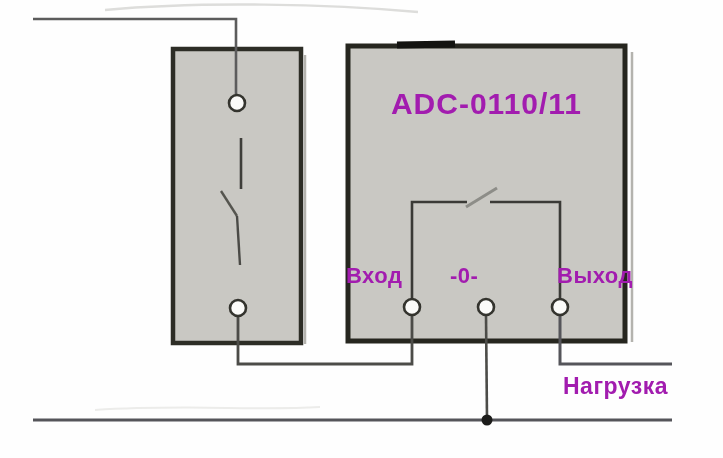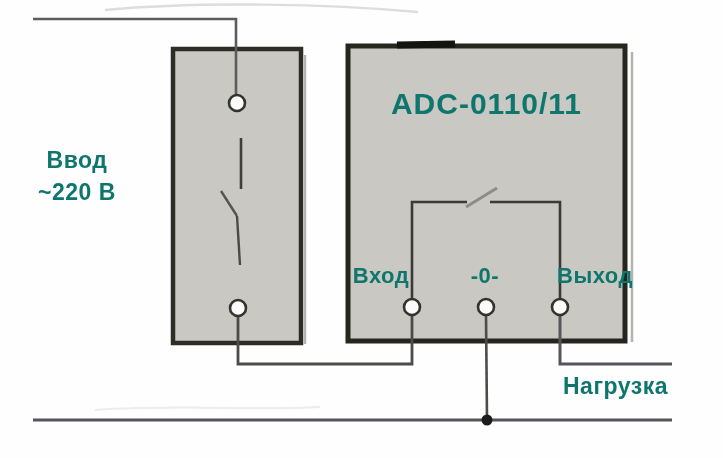--- a/index.html
+++ b/index.html
@@ -15,21 +15,21 @@
     overflow: hidden;
     font-family: "Liberation Sans", "DejaVu Sans", sans-serif;
   }
   .wiring-svg {
     position: absolute;
     left: 0;
     top: 0;
   }
   .lbl {
     position: absolute;
-    color: #0f766e;
+    color: #a21caf;
     font-weight: bold;
     white-space: pre;
     letter-spacing: 0.5px;
   }
   .lbl-source {
     left: 22px;
     top: 144px;
     width: 110px;
     text-align: center;
     font-size: 23px;
@@ -44,21 +44,20 @@
     left: 346px;
     top: 87px;
     width: 281px;
     text-align: center;
     font-size: 30px;
     letter-spacing: 1px;
   }
   .lbl-terminal {
     top: 263px;
     font-size: 22px;
-    text-align: center;
   }
   .lbl-term-input  { left: 346px; width: 70px; }
   .lbl-term-zero   { left: 450px; width: 70px; font-weight: 600; }
   .lbl-term-output { left: 557px; width: 72px; }
   .lbl-load {
     left: 563px;
     top: 373px;
     font-size: 23px;
   }
 </style>
@@ -99,21 +98,20 @@
 
     <circle cx="237" cy="103" r="8" fill="#fbfbf9" stroke="#34342e" stroke-width="2.6"></circle>
     <circle cx="238" cy="308" r="8" fill="#fbfbf9" stroke="#34342e" stroke-width="2.6"></circle>
     <circle cx="412" cy="307" r="8" fill="#fbfbf9" stroke="#34342e" stroke-width="2.6"></circle>
     <circle cx="486" cy="307" r="8" fill="#fbfbf9" stroke="#34342e" stroke-width="2.6"></circle>
     <circle cx="560" cy="307" r="8" fill="#fbfbf9" stroke="#34342e" stroke-width="2.6"></circle>
 
     <circle cx="487" cy="420" r="5.5" fill="#1c1c1a"></circle>
   </svg>
 
-  <div class="lbl lbl-source"><span>Ввод</span><br><span>~220 В</span></div>
 
 
   <div class="lbl lbl-device-title">ADC-0110/11</div>
 
   <div class="lbl lbl-terminal lbl-term-input">Вход</div>
 
   <div class="lbl lbl-terminal lbl-term-zero">-0-</div>
 
   <div class="lbl lbl-terminal lbl-term-output">Выход</div>
 

